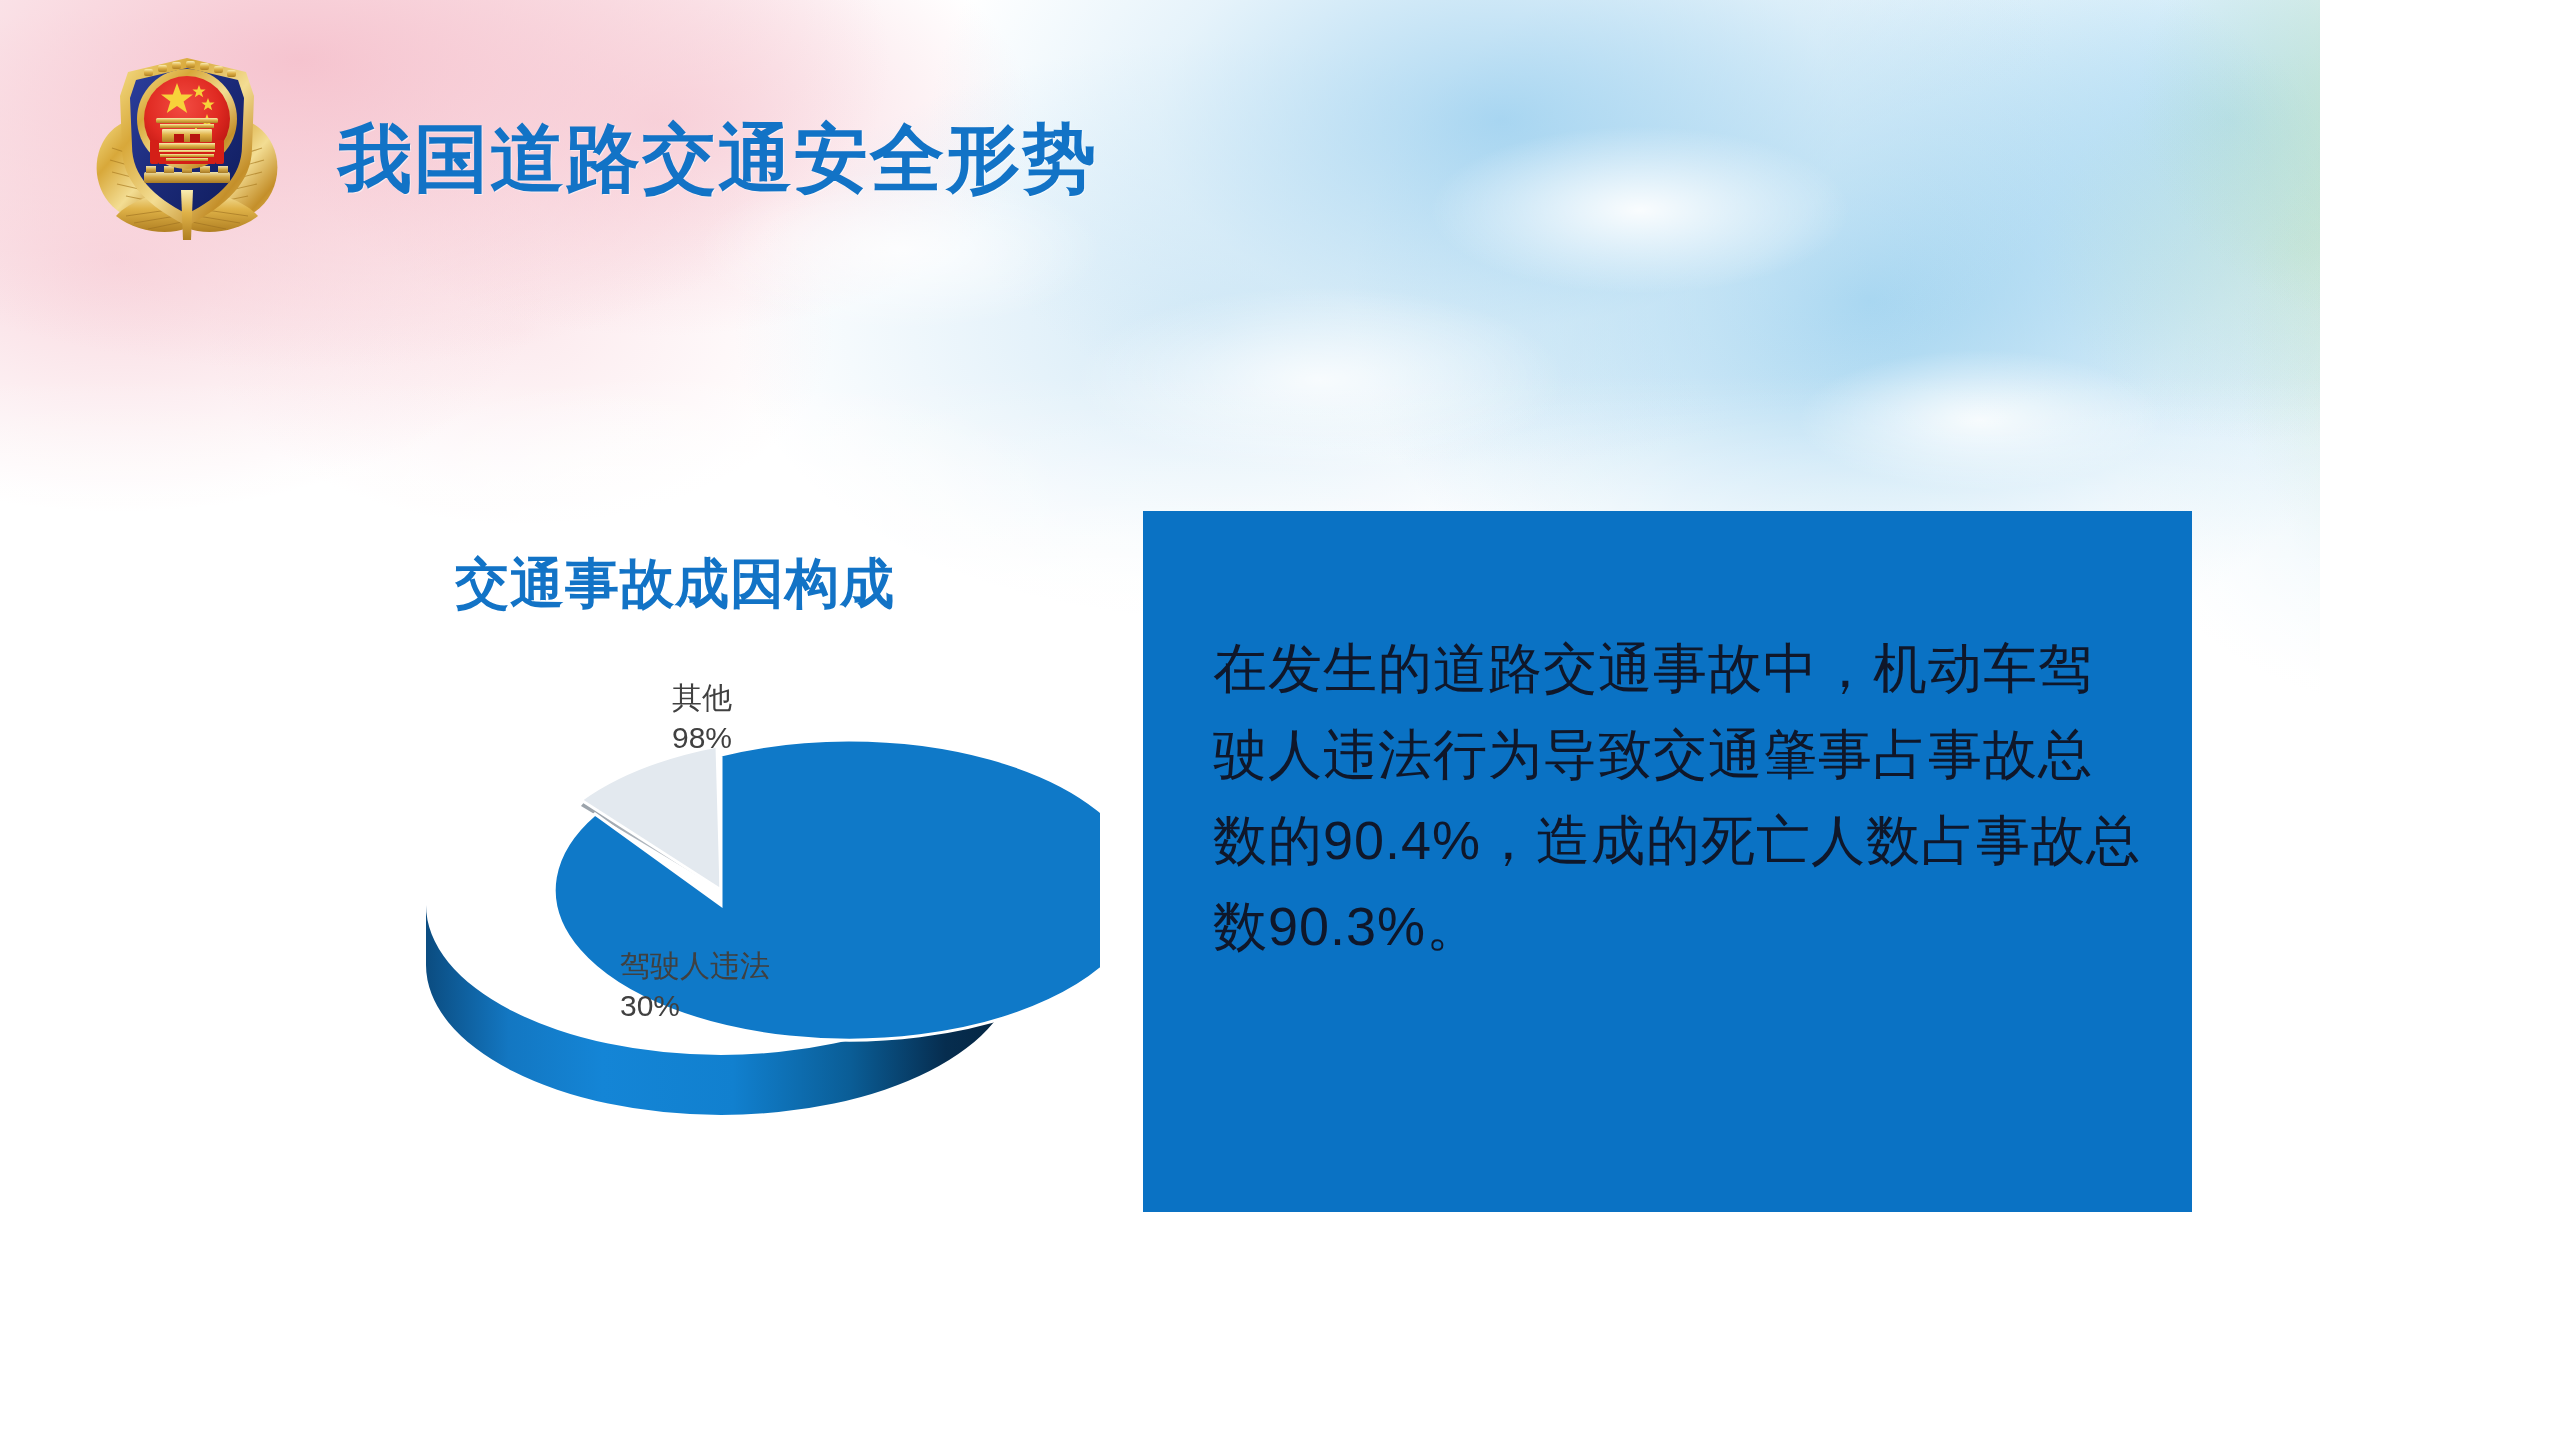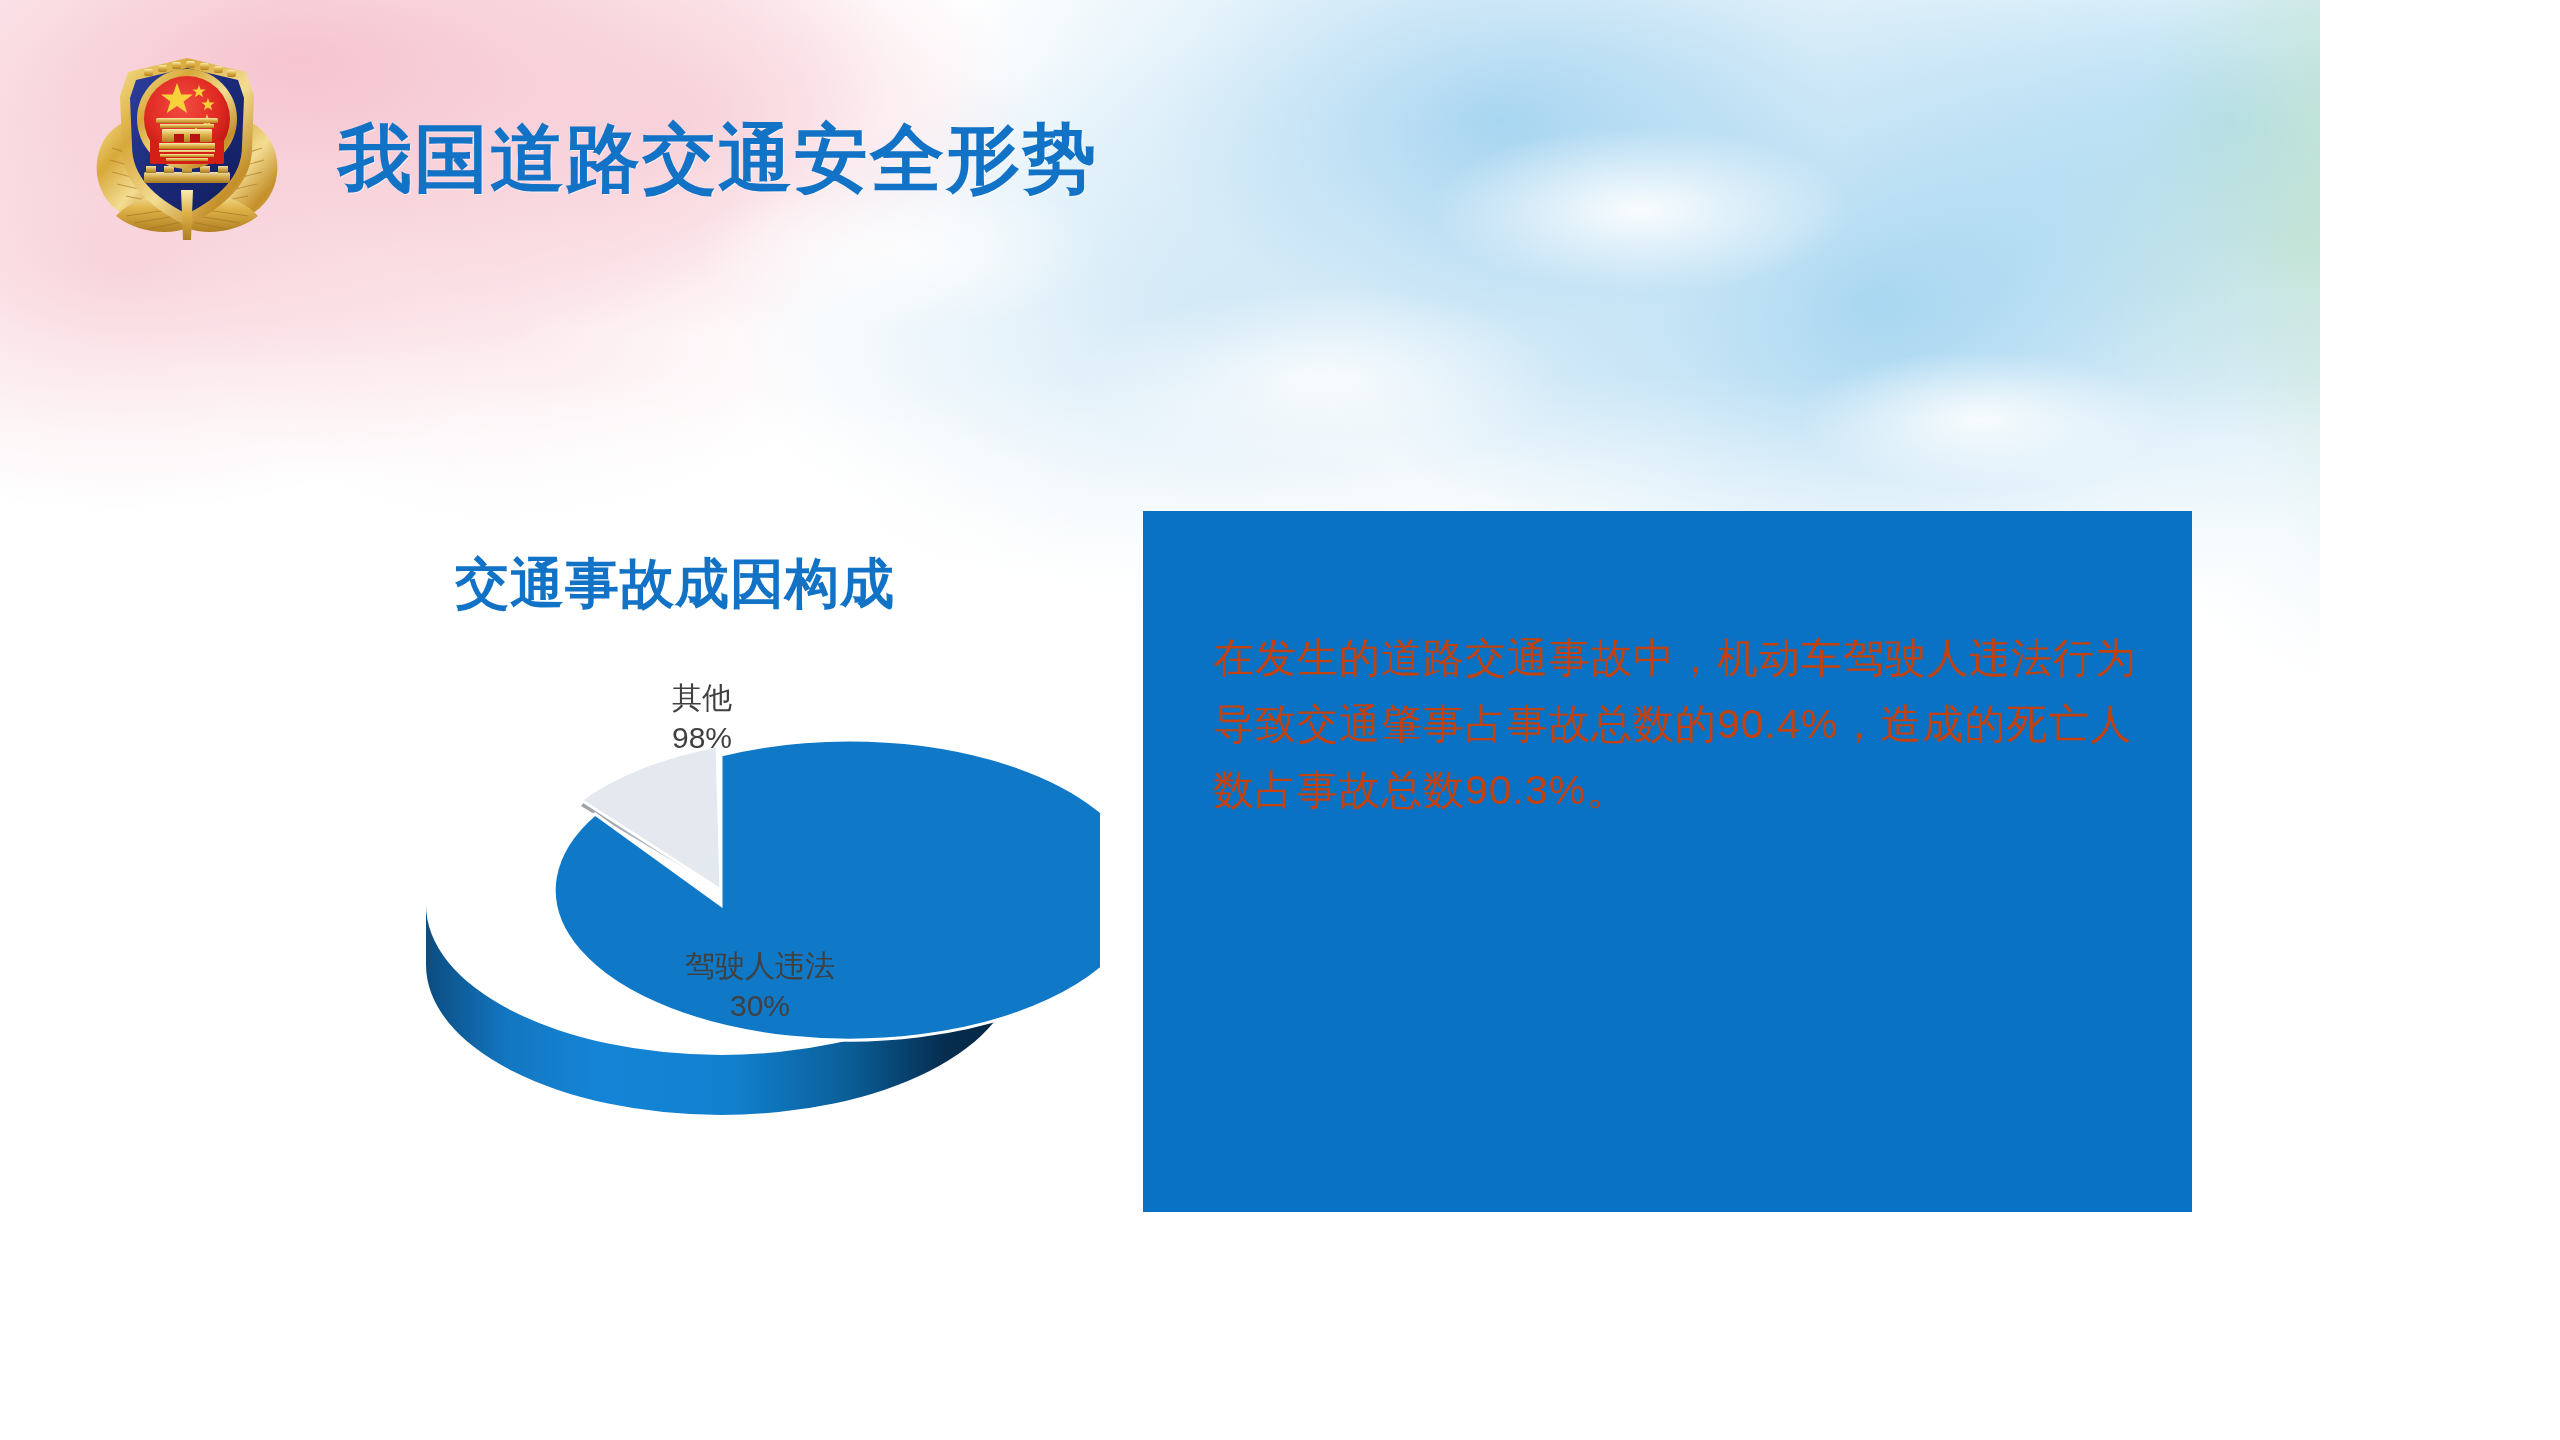--- a/index.html
+++ b/index.html
@@ -114,44 +114,44 @@
     text-align: right;
     font-size: 30px;
     line-height: 40px;
     color: #404040;
   }
   .pie-label-driver {
     position: absolute;
     left: 620px;
     top: 946px;
     width: 280px;
-    text-align: center;
+    text-align: left;
     font-size: 30px;
     line-height: 40px;
     color: #404040;
     z-index: 5;
   }
 
   
   .info-panel {
     position: absolute;
     left: 1143px;
     top: 511px;
     width: 1049px;
     height: 701px;
     background: #0a72c4;
   }
   .info-text {
     position: absolute;
     left: 1213px;
     top: 625px;
     width: 930px;
-    font-size: 41px;
-    line-height: 66px;
-    color: #c2410c;
+    font-size: 54px;
+    line-height: 86px;
+    color: #0f172a;
     letter-spacing: 1px;
   }
 </style>
 </head>
 <body>
 
 <div id="slide">
 
   <div class="bg-layer bg-base"></div>
   <div class="bg-layer bg-pink"></div>

